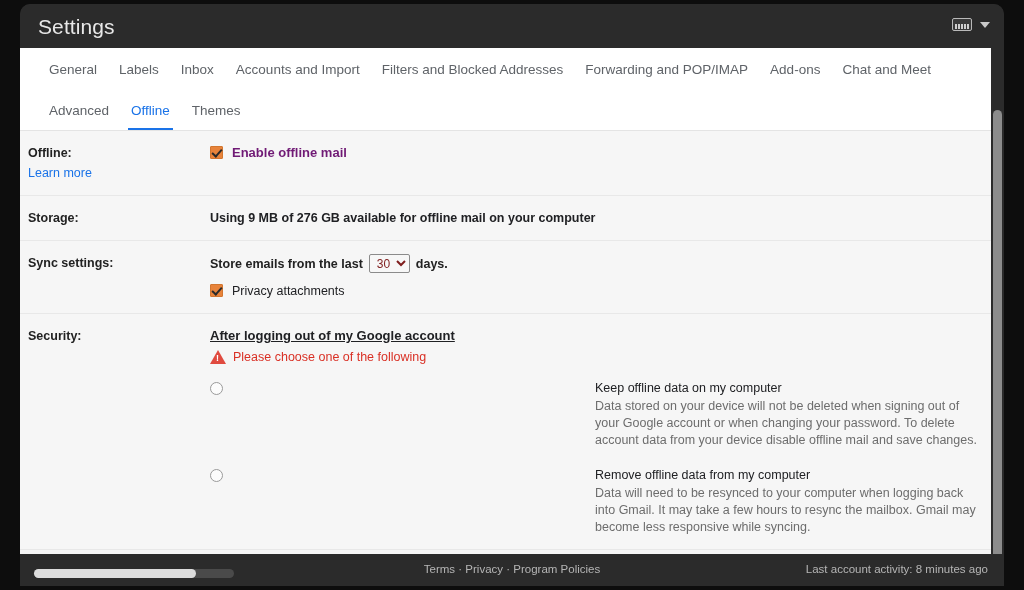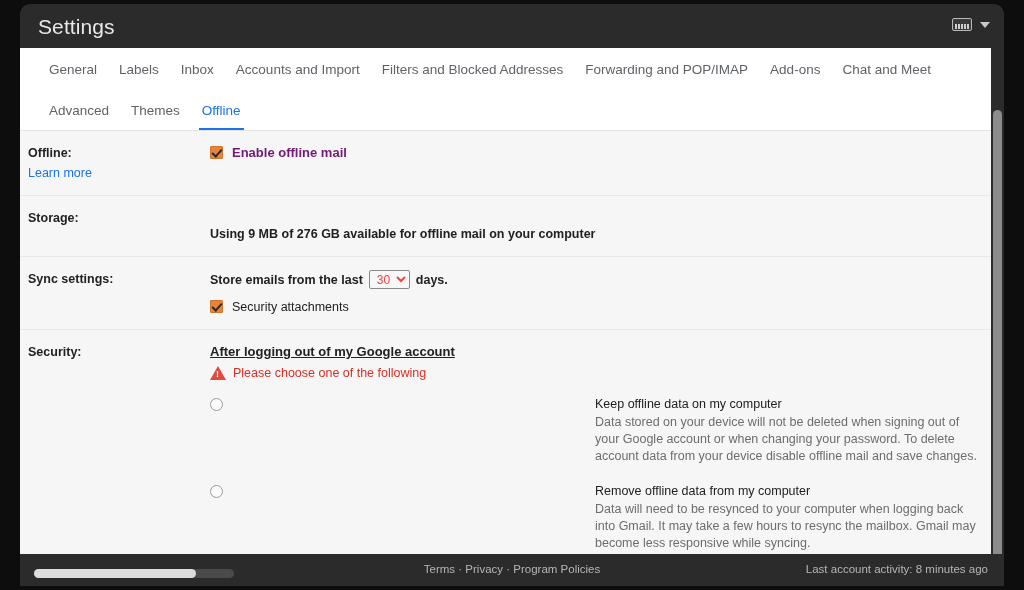--- a/index.html
+++ b/index.html
@@ -142,32 +142,32 @@
     position: absolute;
     left: 3px; top: 0px;
     width: 4px; height: 8px;
     border: solid #2a2a2a;
     border-width: 0 2px 2px 0;
     transform: rotate(42deg);
   }
   .cb-label-bold { font-size: 13px; font-weight: bold; color: #701a75; }
   .cb-label { font-size: 12.5px; color: #202124; }
 
-  .storage-text { font-size: 12.5px; font-weight: bold; color: #202124; margin-top: 16px; }
+  .storage-text { font-size: 12.5px; font-weight: bold; color: #202124; }
 
   
   .syncline { display: flex; align-items: center; gap: 6px; font-weight: bold; font-size: 12.5px; }
   select.days {
     font-family: "Liberation Sans", sans-serif;
     font-size: 12px;
     padding: 1px 2px 1px 3px;
     border: 1px solid #8b8b8b;
     background: #f7f7f7;
     border-radius: 2px;
-    color: #ef4444;
+    color: #7f1d1d;
     height: 19px;
   }
   .sync-sub { margin-top: 9px; }
 
   
   .sec-head { font-size: 13px; font-weight: bold; color: #202124; text-decoration: underline; }
   .warn {
     display: flex; align-items: center; gap: 7px;
     margin-top: 3px;
     text-align: center;
@@ -272,22 +272,22 @@
       <div class="tabrow">
         <div class="tab">General</div>
         <div class="tab">Labels</div>
         <div class="tab">Inbox</div>
         <div class="tab">Accounts and Import</div>
         <div class="tab">Filters and Blocked Addresses</div>
         <div class="tab">Forwarding and POP/IMAP</div>
         <div class="tab">Add-ons</div>
         <div class="tab">Chat and Meet</div>
         <div class="tab">Advanced</div>
+        <div class="tab active">Offline</div>
         <div class="tab">Themes</div>
-        <div class="tab active">Offline</div>
       </div>
     </div>
 
     <div class="settings">
 
       <div class="srow">
         <div class="s-label">
           <span>Offline:</span>
           <span class="learn">Learn more</span>
         </div>
@@ -311,21 +311,21 @@
         <div class="s-body">
           <div class="syncline">
             <span>Store emails from the last</span>
             <select class="days">
               <option>30</option>
             </select>
             <span>days.</span>
           </div>
           <div class="cbline sync-sub">
             <span class="cbox"></span>
-            <span class="cb-label">Security attachments</span>
+            <span class="cb-label">Privacy attachments</span>
           </div>
         </div>
       </div>
 
       <div class="srow">
         <div class="s-label">Security:</div>
         <div class="s-body">
           <div class="sec-head">After logging out of my Google account</div>
           <div class="warn">
             <span class="warn-tri"></span>

